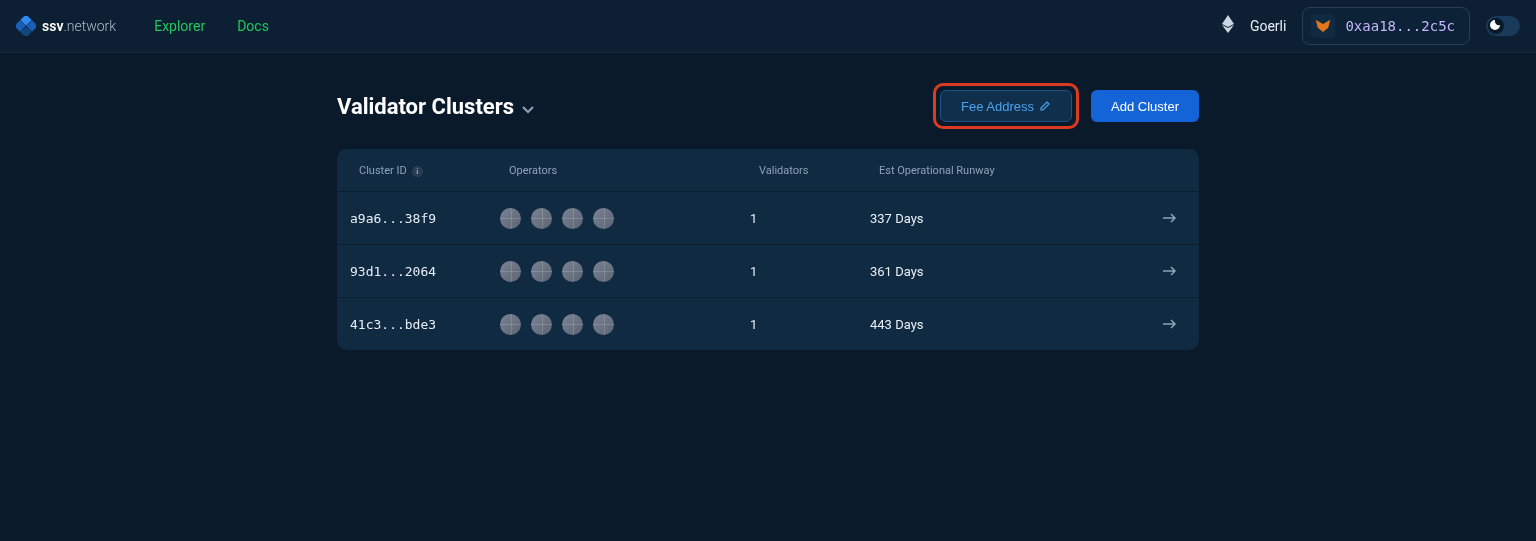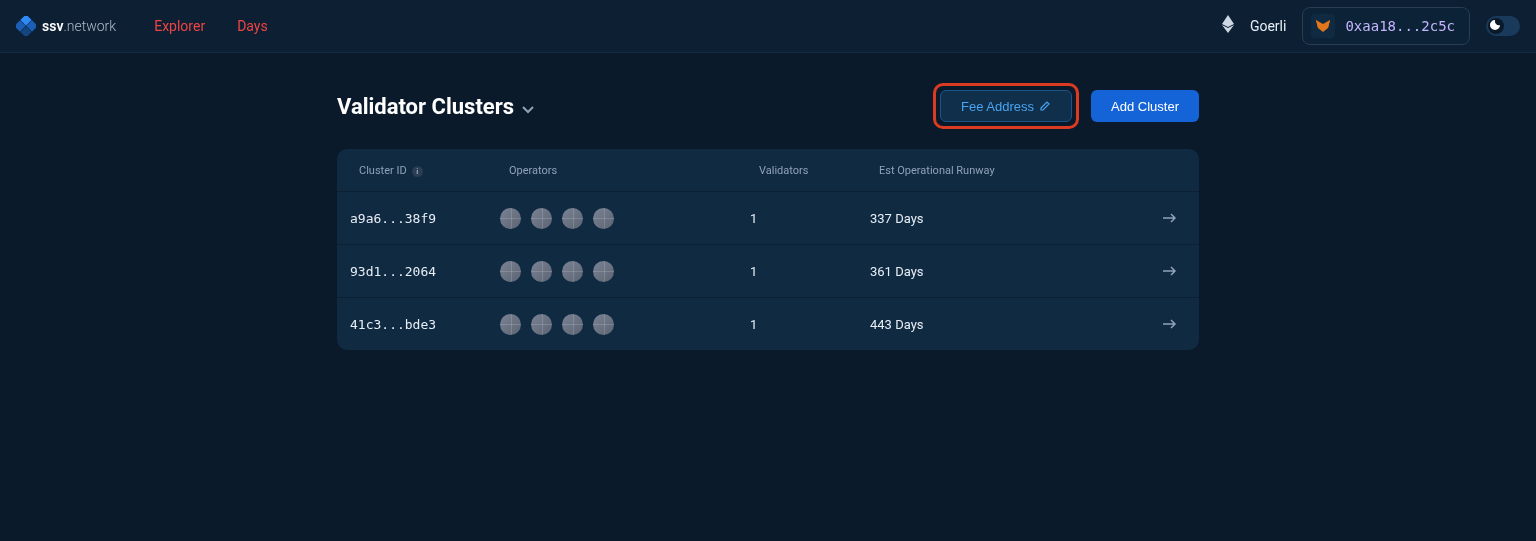--- a/index.html
+++ b/index.html
@@ -23,21 +23,21 @@
   .logo-text { font-size: 14px; font-weight: 600; color: #fff; }
   .logo-text .thin { font-weight: 300; color: #aeb9c7; }
   
   .nav { display: flex; gap: 4px; }
   .nav-item {
     padding: 0 14px;
     height: 53px;
     display: flex;
     align-items: center;
     font-size: 14px;
-    color: #ef4444;
+    color: #22c55e;
     cursor: pointer;
     position: relative;
   }
   .nav-item.active { color: #fff; }
   .nav-item.active::after {
     content: '';
     position: absolute;
     bottom: 0; left: 14px; right: 14px;
     height: 2px;
     background: #1a73e8;
@@ -183,21 +183,21 @@
         <rect x="12" y="6" width="8" height="8" fill="#1b5fb5" transform="rotate(45 16 10)"></rect>
         <rect x="6" y="12" width="8" height="8" fill="#13457f" transform="rotate(45 10 16)"></rect>
       </svg>
     </span>
     <span class="logo-text">
       <span>ssv</span><span class="thin">.network</span>
     </span>
   </div>
   <div class="nav">
     <div class="nav-item">Explorer</div>
-    <div class="nav-item">Days</div>
+    <div class="nav-item">Docs</div>
   </div>
   <div class="topbar-right">
     <span class="eth-icon">
       <svg width="12" height="18" viewBox="0 0 12 18">
         <path d="M6 0 L12 9 L6 12 L0 9 Z" fill="#cdd6e2"></path>
         <path d="M6 13 L12 10 L6 18 L0 10 Z" fill="#cdd6e2"></path>
       </svg>
     </span>
     <span class="network-label">Goerli</span>
     <div class="wallet-pill">

